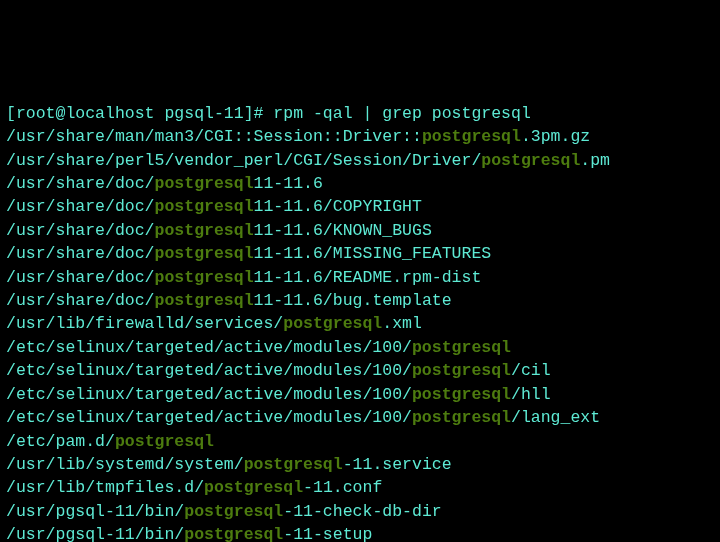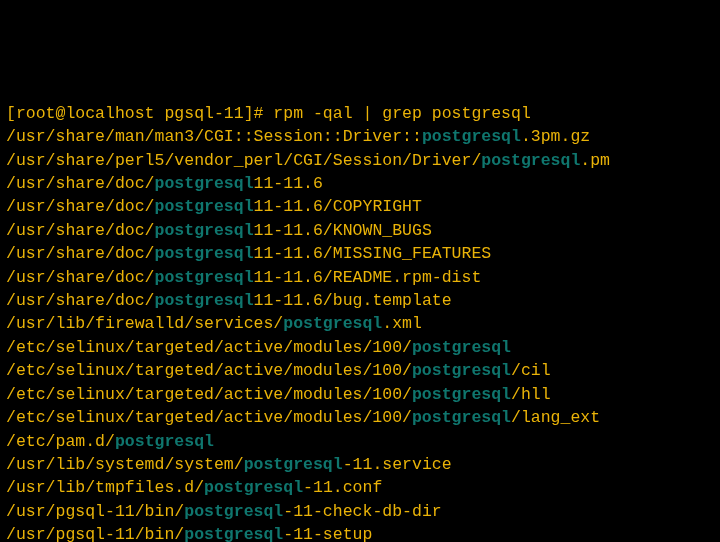--- a/index.html
+++ b/index.html
@@ -8,22 +8,22 @@
       color: #e0e0e0;
       font-family: "Courier New", monospace;
       font-size: 16.5px;
       line-height: 1.42;
       padding: 8px 6px;
       white-space: pre;
       width: 720px;
       height: 542px;
       overflow: hidden;
     }
-    .white { color: #eab308; }
-    .red { color: #0f766e; font-weight: bold; font-family: Liberation Mono, monospace; }
+    .white { color: #5eead4; }
+    .red { color: #4d7c0f; font-weight: bold; font-family: Liberation Mono, monospace; }
     .line { display: block; }
   </style>
 </head>
 <body>
 
 
 
 <span class="line"><span class="white">[root@localhost pgsql-11]# </span><span class="white">rpm -qal | grep postgresql</span></span><span class="line"><span class="white">/usr/share/man/man3/CGI::Session::Driver::</span><span class="red">postgresql</span><span class="white">.3pm.gz</span></span><span class="line"><span class="white">/usr/share/perl5/vendor_perl/CGI/Session/Driver/</span><span class="red">postgresql</span><span class="white">.pm</span></span><span class="line"><span class="white">/usr/share/doc/</span><span class="red">postgresql</span><span class="white">11-11.6</span></span><span class="line"><span class="white">/usr/share/doc/</span><span class="red">postgresql</span><span class="white">11-11.6/COPYRIGHT</span></span><span class="line"><span class="white">/usr/share/doc/</span><span class="red">postgresql</span><span class="white">11-11.6/KNOWN_BUGS</span></span><span class="line"><span class="white">/usr/share/doc/</span><span class="red">postgresql</span><span class="white">11-11.6/MISSING_FEATURES</span></span><span class="line"><span class="white">/usr/share/doc/</span><span class="red">postgresql</span><span class="white">11-11.6/README.rpm-dist</span></span><span class="line"><span class="white">/usr/share/doc/</span><span class="red">postgresql</span><span class="white">11-11.6/bug.template</span></span><span class="line"><span class="white">/usr/lib/firewalld/services/</span><span class="red">postgresql</span><span class="white">.xml</span></span><span class="line"><span class="white">/etc/selinux/targeted/active/modules/100/</span><span class="red">postgresql</span><span class="white"></span></span><span class="line"><span class="white">/etc/selinux/targeted/active/modules/100/</span><span class="red">postgresql</span><span class="white">/cil</span></span><span class="line"><span class="white">/etc/selinux/targeted/active/modules/100/</span><span class="red">postgresql</span><span class="white">/hll</span></span><span class="line"><span class="white">/etc/selinux/targeted/active/modules/100/</span><span class="red">postgresql</span><span class="white">/lang_ext</span></span><span class="line"><span class="white">/etc/pam.d/</span><span class="red">postgresql</span><span class="white"></span></span><span class="line"><span class="white">/usr/lib/systemd/system/</span><span class="red">postgresql</span><span class="white">-11.service</span></span><span class="line"><span class="white">/usr/lib/tmpfiles.d/</span><span class="red">postgresql</span><span class="white">-11.conf</span></span><span class="line"><span class="white">/usr/pgsql-11/bin/</span><span class="red">postgresql</span><span class="white">-11-check-db-dir</span></span><span class="line"><span class="white">/usr/pgsql-11/bin/</span><span class="red">postgresql</span><span class="white">-11-setup</span></span>
 
 

